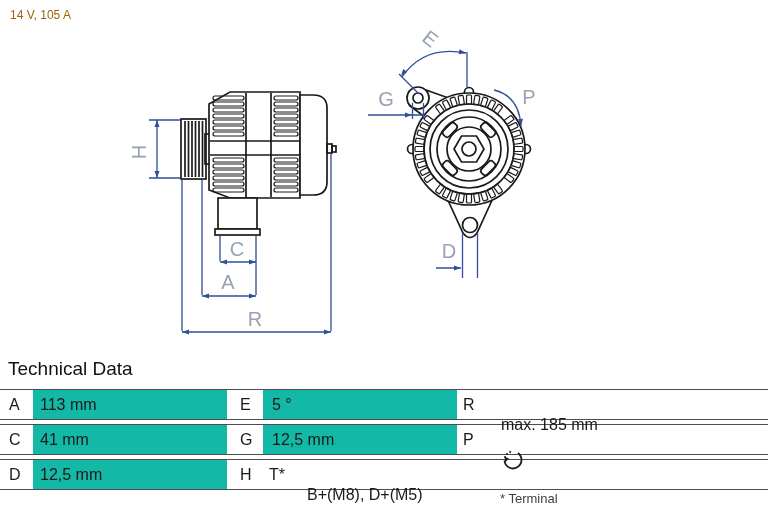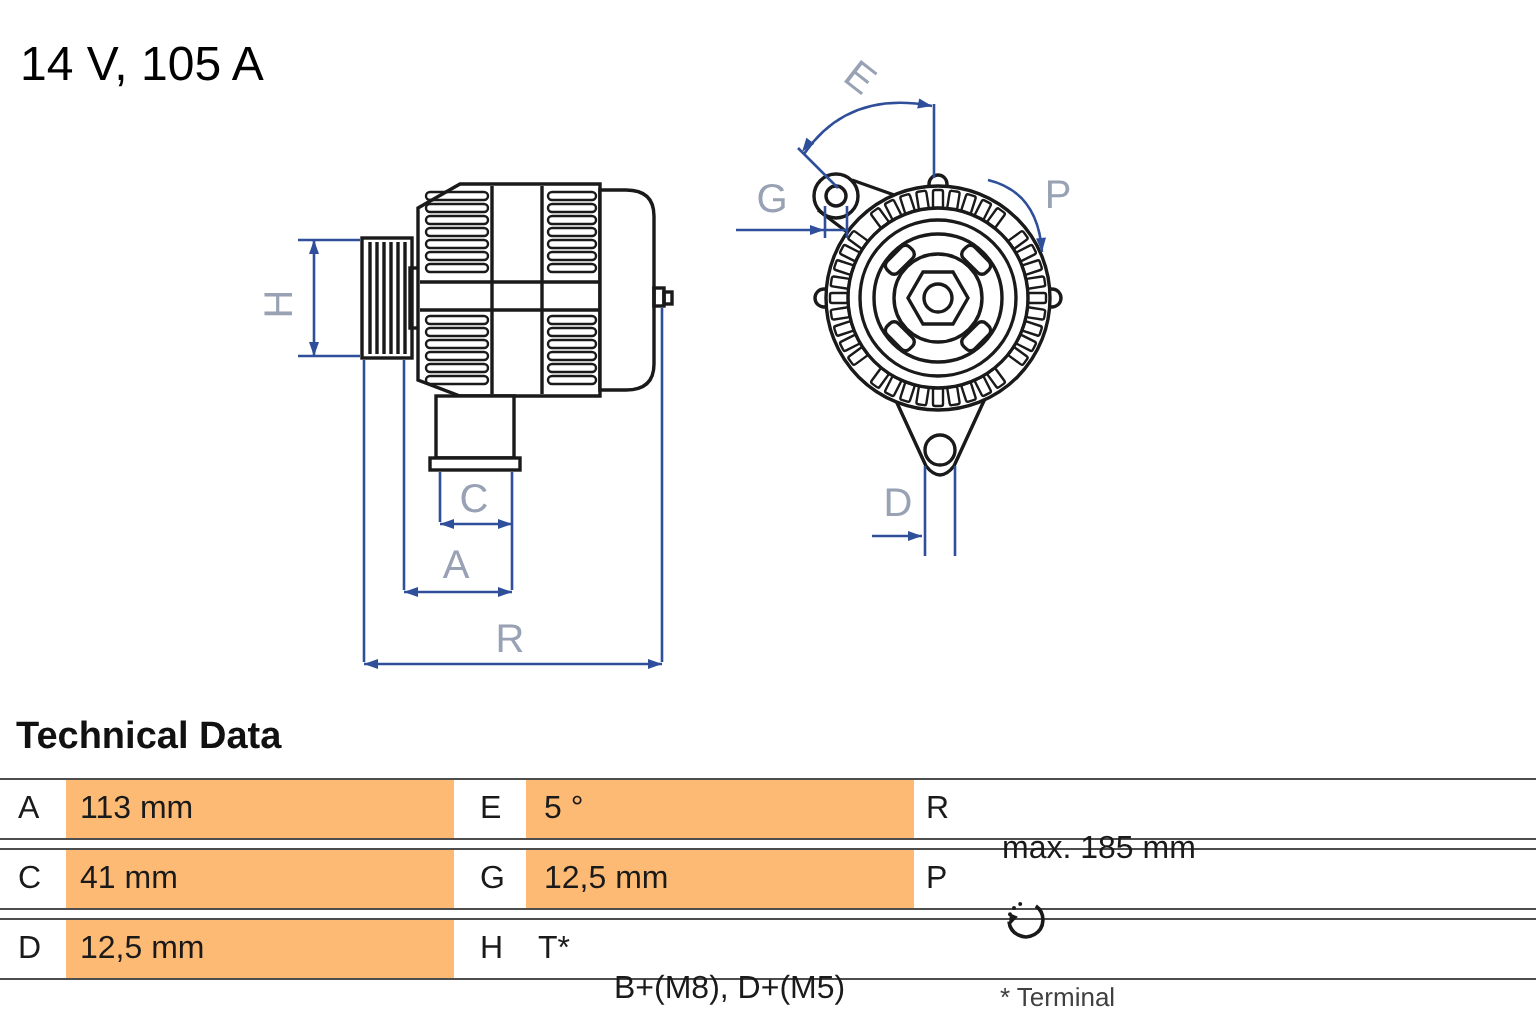--- a/index.html
+++ b/index.html
@@ -1,26 +1,26 @@
 <!DOCTYPE html>
 <html><head>
 <meta charset="utf-8">
 <style>
   html,body{margin:0;padding:0;background:#fff;}
   #stage{position:relative;width:768px;height:511px;background:#ffffff;overflow:hidden;
          font-family:"Liberation Sans",sans-serif;color:#1a1a1a;}
-  #rating{position:absolute;left:10px;top:19px;font-size:24px;color:#000000;}
+  #rating{position:absolute;left:10px;top:8px;font-size:12px;color:#a16207;}
   #drawing{position:absolute;left:0;top:0;}
-  #td-heading{position:absolute;left:8px;top:358px;font-size:19px;font-weight:bold;color:#111;}
+  #td-heading{position:absolute;left:8px;top:358px;font-size:19px;font-weight:normal;color:#111;}
   #td-table{position:absolute;left:0;top:389px;width:768px;}
   .td-row{display:flex;align-items:stretch;height:29px;border-top:1px solid #4d4d4d;
           border-bottom:1px solid #4d4d4d;margin-bottom:4px;font-size:16px;}
   .cell{display:flex;align-items:center;}
   .lbl{background:#ffffff;}
-  .val{background:#fdba74;text-align:right;}
+  .val{background:#14b8a6;text-align:right;}
   .c1{width:33px;padding-left:9px;box-sizing:border-box;}
   .v1{width:194px;padding-left:7px;box-sizing:border-box;}
   .c2{width:36px;padding-left:13px;box-sizing:border-box;}
   .v2{width:194px;padding-left:9px;box-sizing:border-box;}
   .c3{width:36px;padding-left:6px;box-sizing:border-box;}
   .v3{flex:1;padding-left:8px;box-sizing:border-box;margin-top:35px;}
   #footnote{position:absolute;left:500px;top:491px;font-size:13px;color:#404040;}
   .dimline{stroke:#2f4f9a;stroke-width:1.3;fill:none;}
   .dimarrow{fill:#2f4f9a;stroke:none;}
   .dim-label{font-family:"Liberation Sans",sans-serif;font-size:20px;fill:#98a2b4;}

